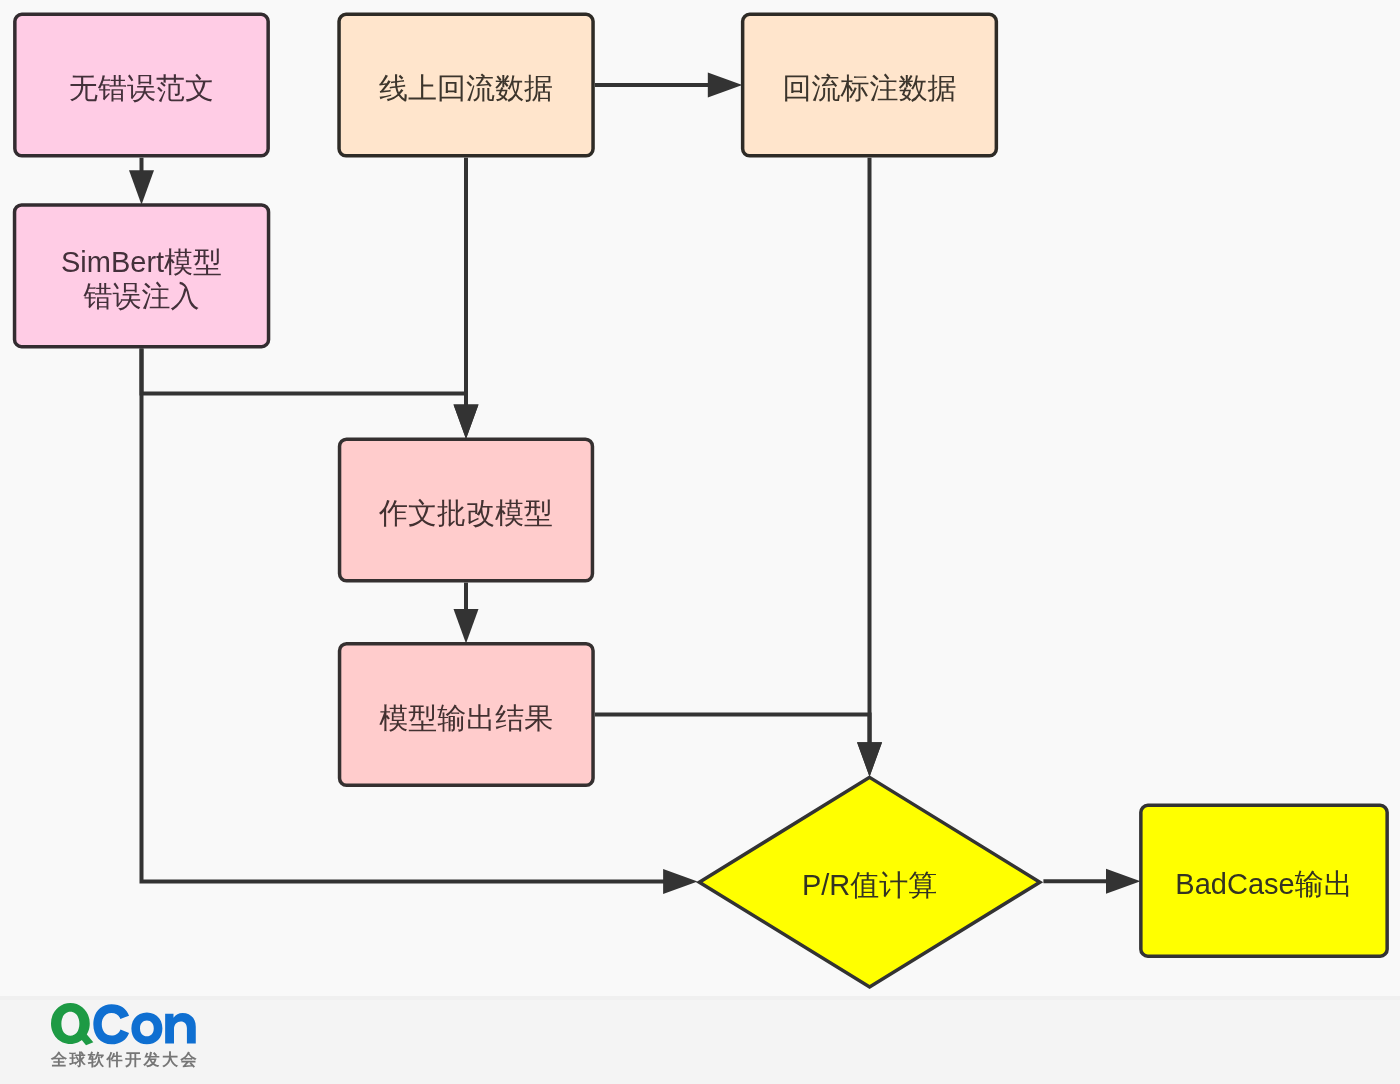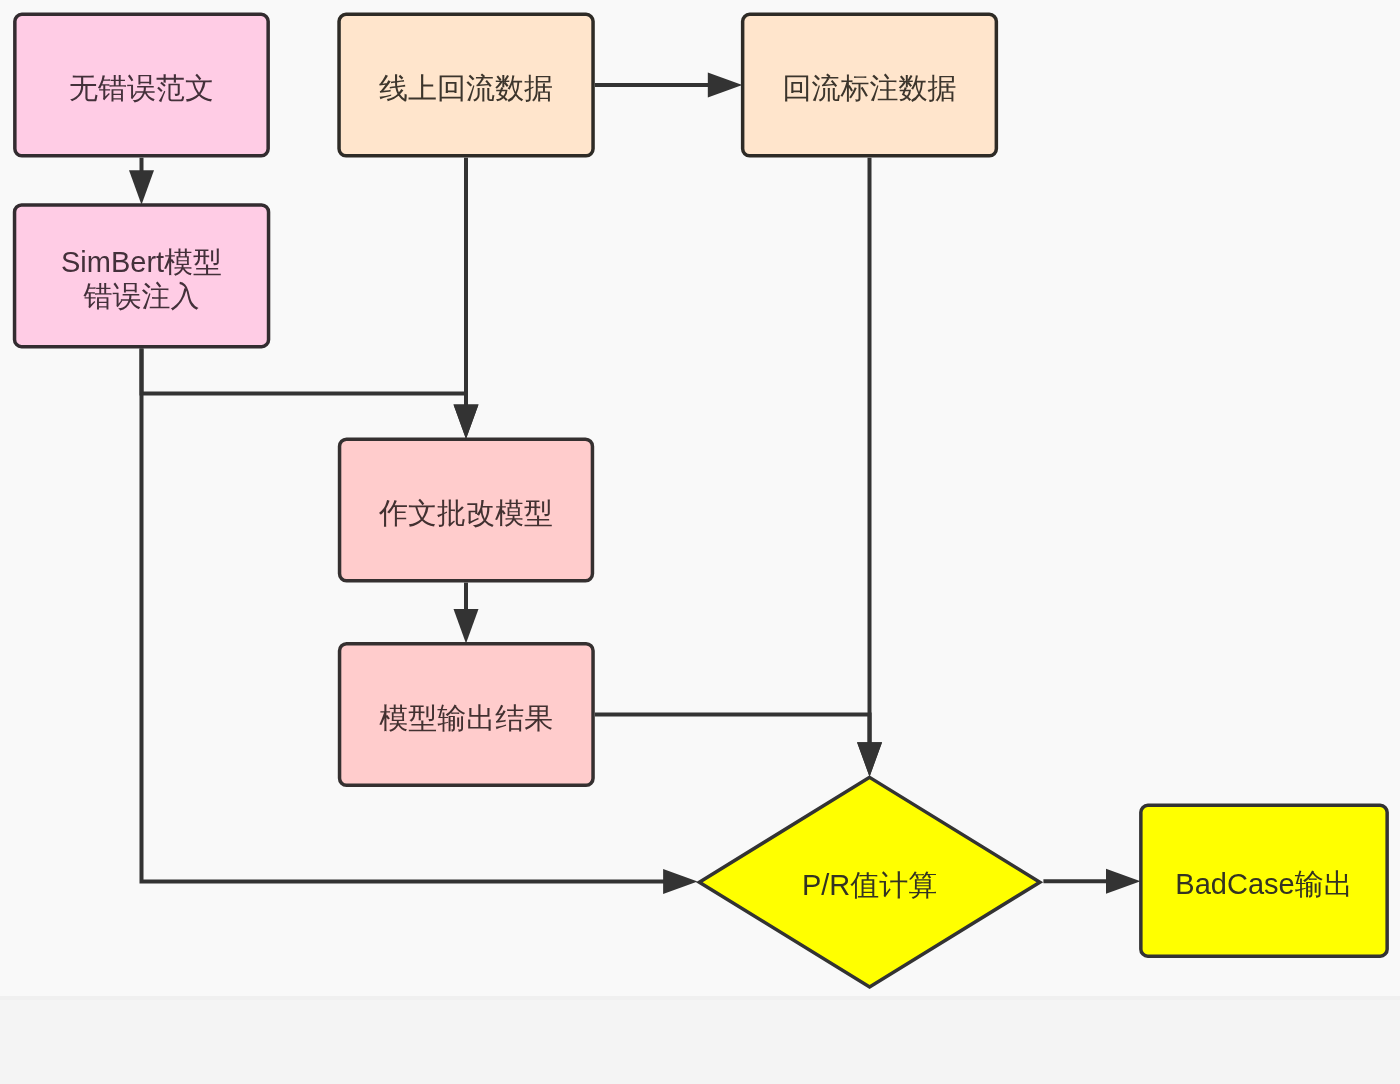--- a/index.html
+++ b/index.html
@@ -107,13 +107,33 @@
       </g>
       <g>
         <rect class="nshape" fill="#ffff00" stroke="#333333" stroke-width="3.7" x="1140.85" y="805.35" width="246.3" height="150.8" rx="7" ry="7"></rect>
         <text class="nlabel" x="1264" y="893.95" fill="#333322" font-size="29">BadCase输出</text>
       </g>
     </g>
   </svg>
 
   <div id="footer" style="background: rgb(244, 244, 244);"></div>
   <div id="footer-sep" style="background: rgb(240, 240, 240);"></div>
+  <div id="footer-content">
+    <div id="logo">
+      <svg width="146.5" height="44.8" viewBox="0 0 144 44" xmlns="http://www.w3.org/2000/svg">
+        <g>
+          <path class="logo-q" d="M 19.05 0 C 29.7 0 38.1 8.8 38.1 20.15 C 38.1 31.5 29.7 40.3 19.05 40.3 C 8.4 40.3 0 31.5 0 20.15 C 0 8.8 8.4 0 19.05 0 Z M 19.05 8.7 C 13.7 8.7 10.2 13.5 10.2 20.45 C 10.2 27.4 13.7 32.2 19.05 32.2 C 24.4 32.2 27.9 27.4 27.9 20.45 C 27.9 13.5 24.4 8.7 19.05 8.7 Z" fill="#1d9a44"></path>
+          <path class="logo-q" d="M 31.5 26.5 L 41.6 38.6 L 34.4 41.6 L 26.3 31.5 Z" fill="#1d9a44"></path>
+        </g>
+        <g transform="translate(41.6,1.2)">
+          <path class="logo-con" d="M 17.9 0 C 26.6 0 32.8 4.4 35.1 11.2 L 26.6 14.4 C 25.0 10.6 21.9 8.6 17.9 8.6 C 12.1 8.6 8.3 13.1 8.3 19.7 C 8.3 26.3 12.1 30.8 17.9 30.8 C 21.9 30.8 25.1 28.7 26.7 24.8 L 35.1 28.2 C 32.7 35.0 26.5 39.4 17.9 39.4 C 7.1 39.4 0 31.3 0 19.7 C 0 8.1 7.1 0 17.9 0 Z" fill="#0f6fd1"></path>
+        </g>
+        <g transform="translate(79.0,9.3)">
+          <path class="logo-con" d="M 15.25 0 C 24.3 0 30.5 6.5 30.5 15.65 C 30.5 24.8 24.3 31.3 15.25 31.3 C 6.2 31.3 0 24.8 0 15.65 C 0 6.5 6.2 0 15.25 0 Z M 15.25 8.0 C 11.2 8.0 8.5 11.1 8.5 15.65 C 8.5 20.2 11.2 23.3 15.25 23.3 C 19.3 23.3 22.0 20.2 22.0 15.65 C 22.0 11.1 19.3 8.0 15.25 8.0 Z" fill="#0f6fd1"></path>
+        </g>
+        <g transform="translate(112.2,9.7)">
+          <path class="logo-con" d="M 0 0.9 L 8.2 0.9 L 8.2 4.9 C 10.3 1.7 13.4 0 17.2 0 C 24.4 0 30.1 4.8 30.1 13.6 L 30.1 30.1 L 21.4 30.1 L 21.4 15.4 C 21.4 10.8 18.9 8.4 15.4 8.4 C 11.6 8.4 8.7 11.2 8.7 15.8 L 8.7 30.1 L 0 30.1 Z" fill="#0f6fd1"></path>
+        </g>
+      </svg>
+    </div>
+    <div class="tagline" style="color: rgb(118, 118, 118);">全球软件开发大会</div>
+  </div>
 </div>
 
 </body></html>

